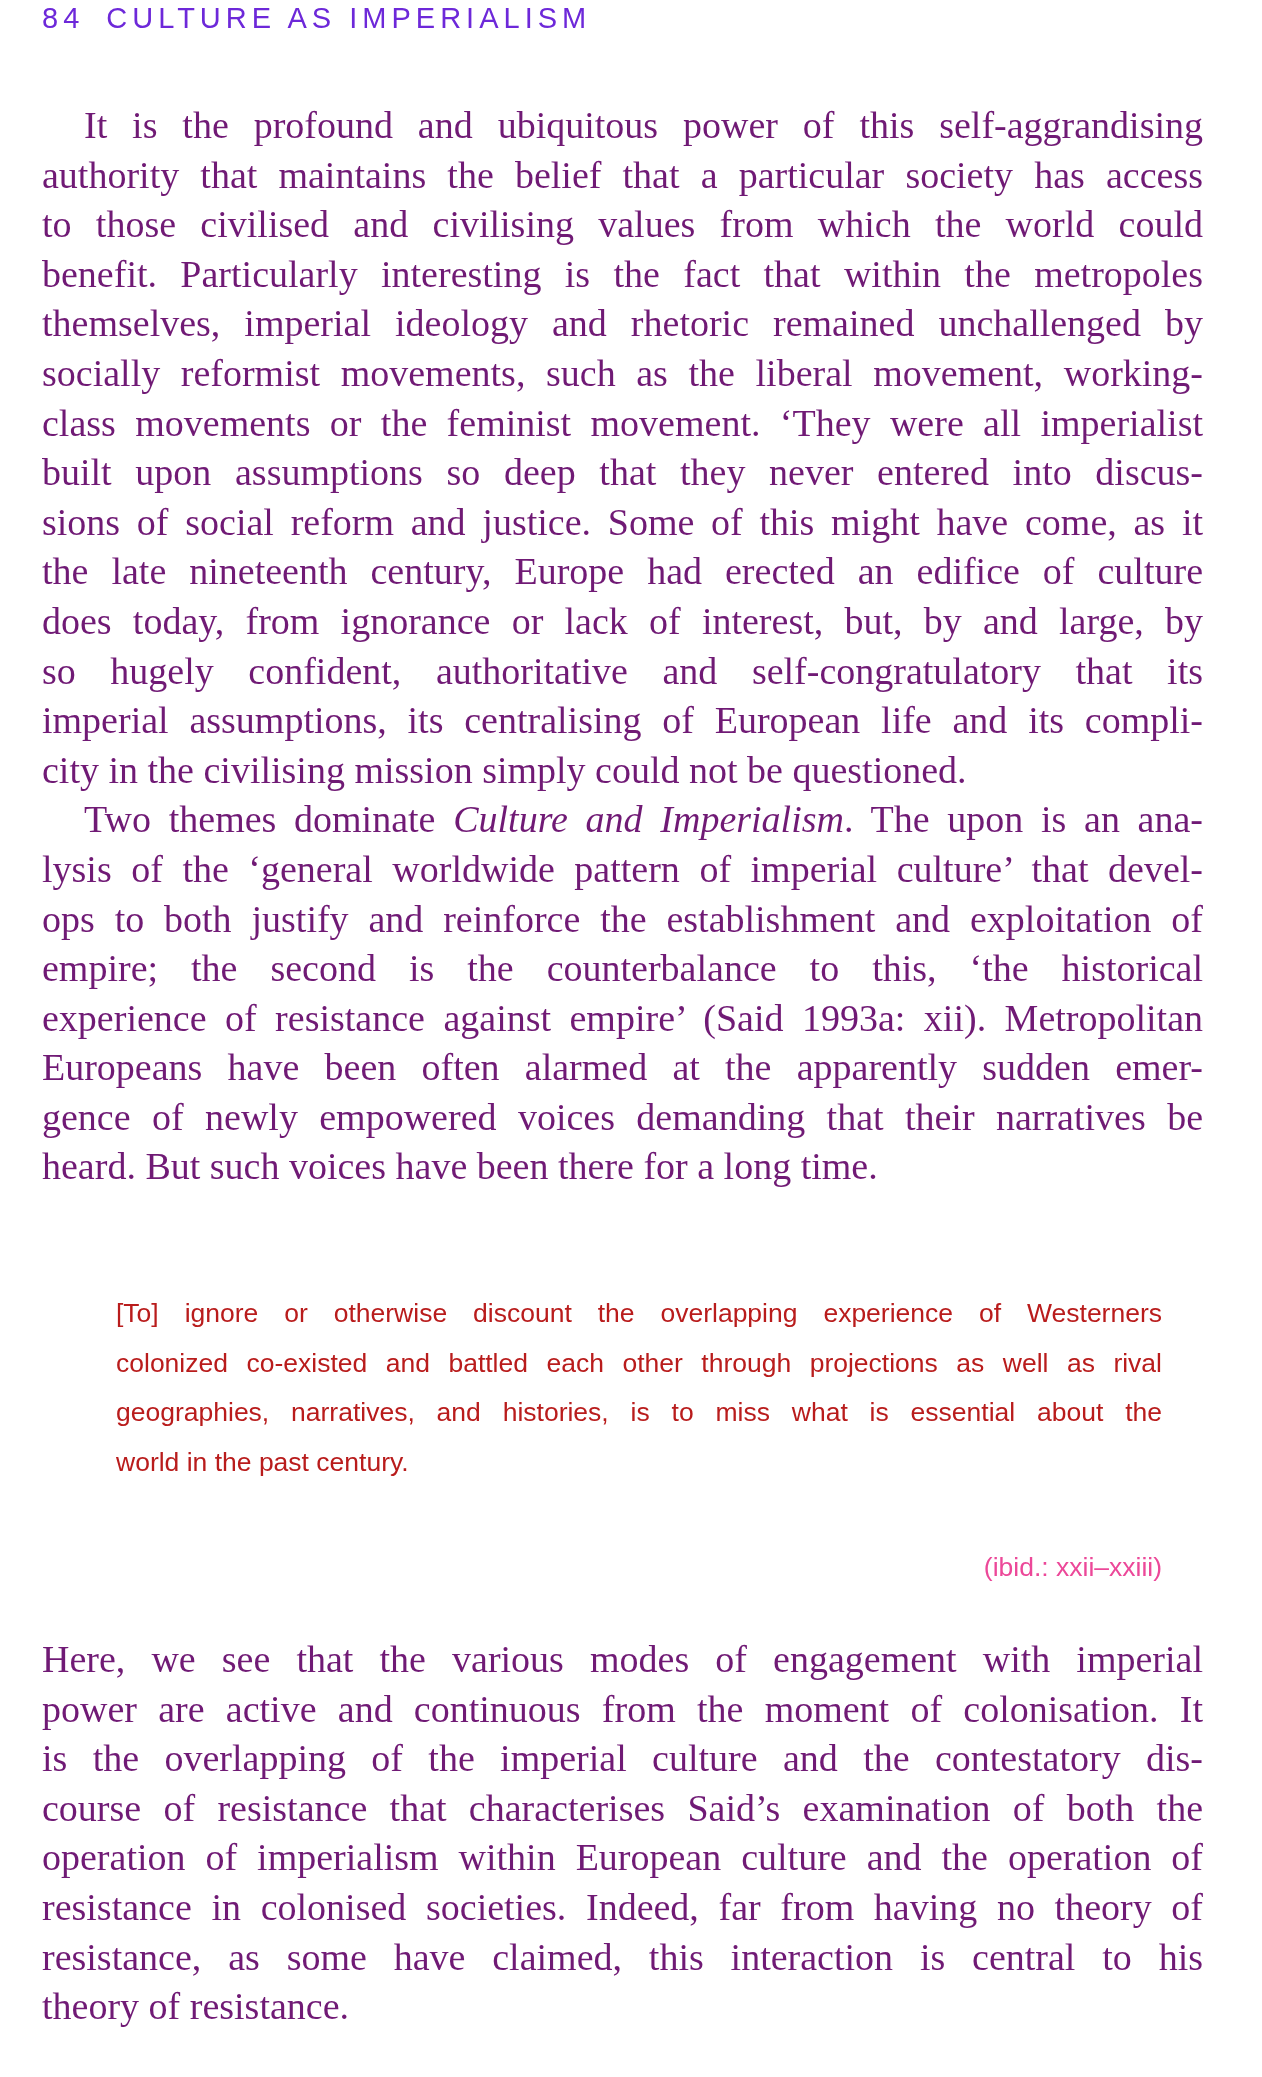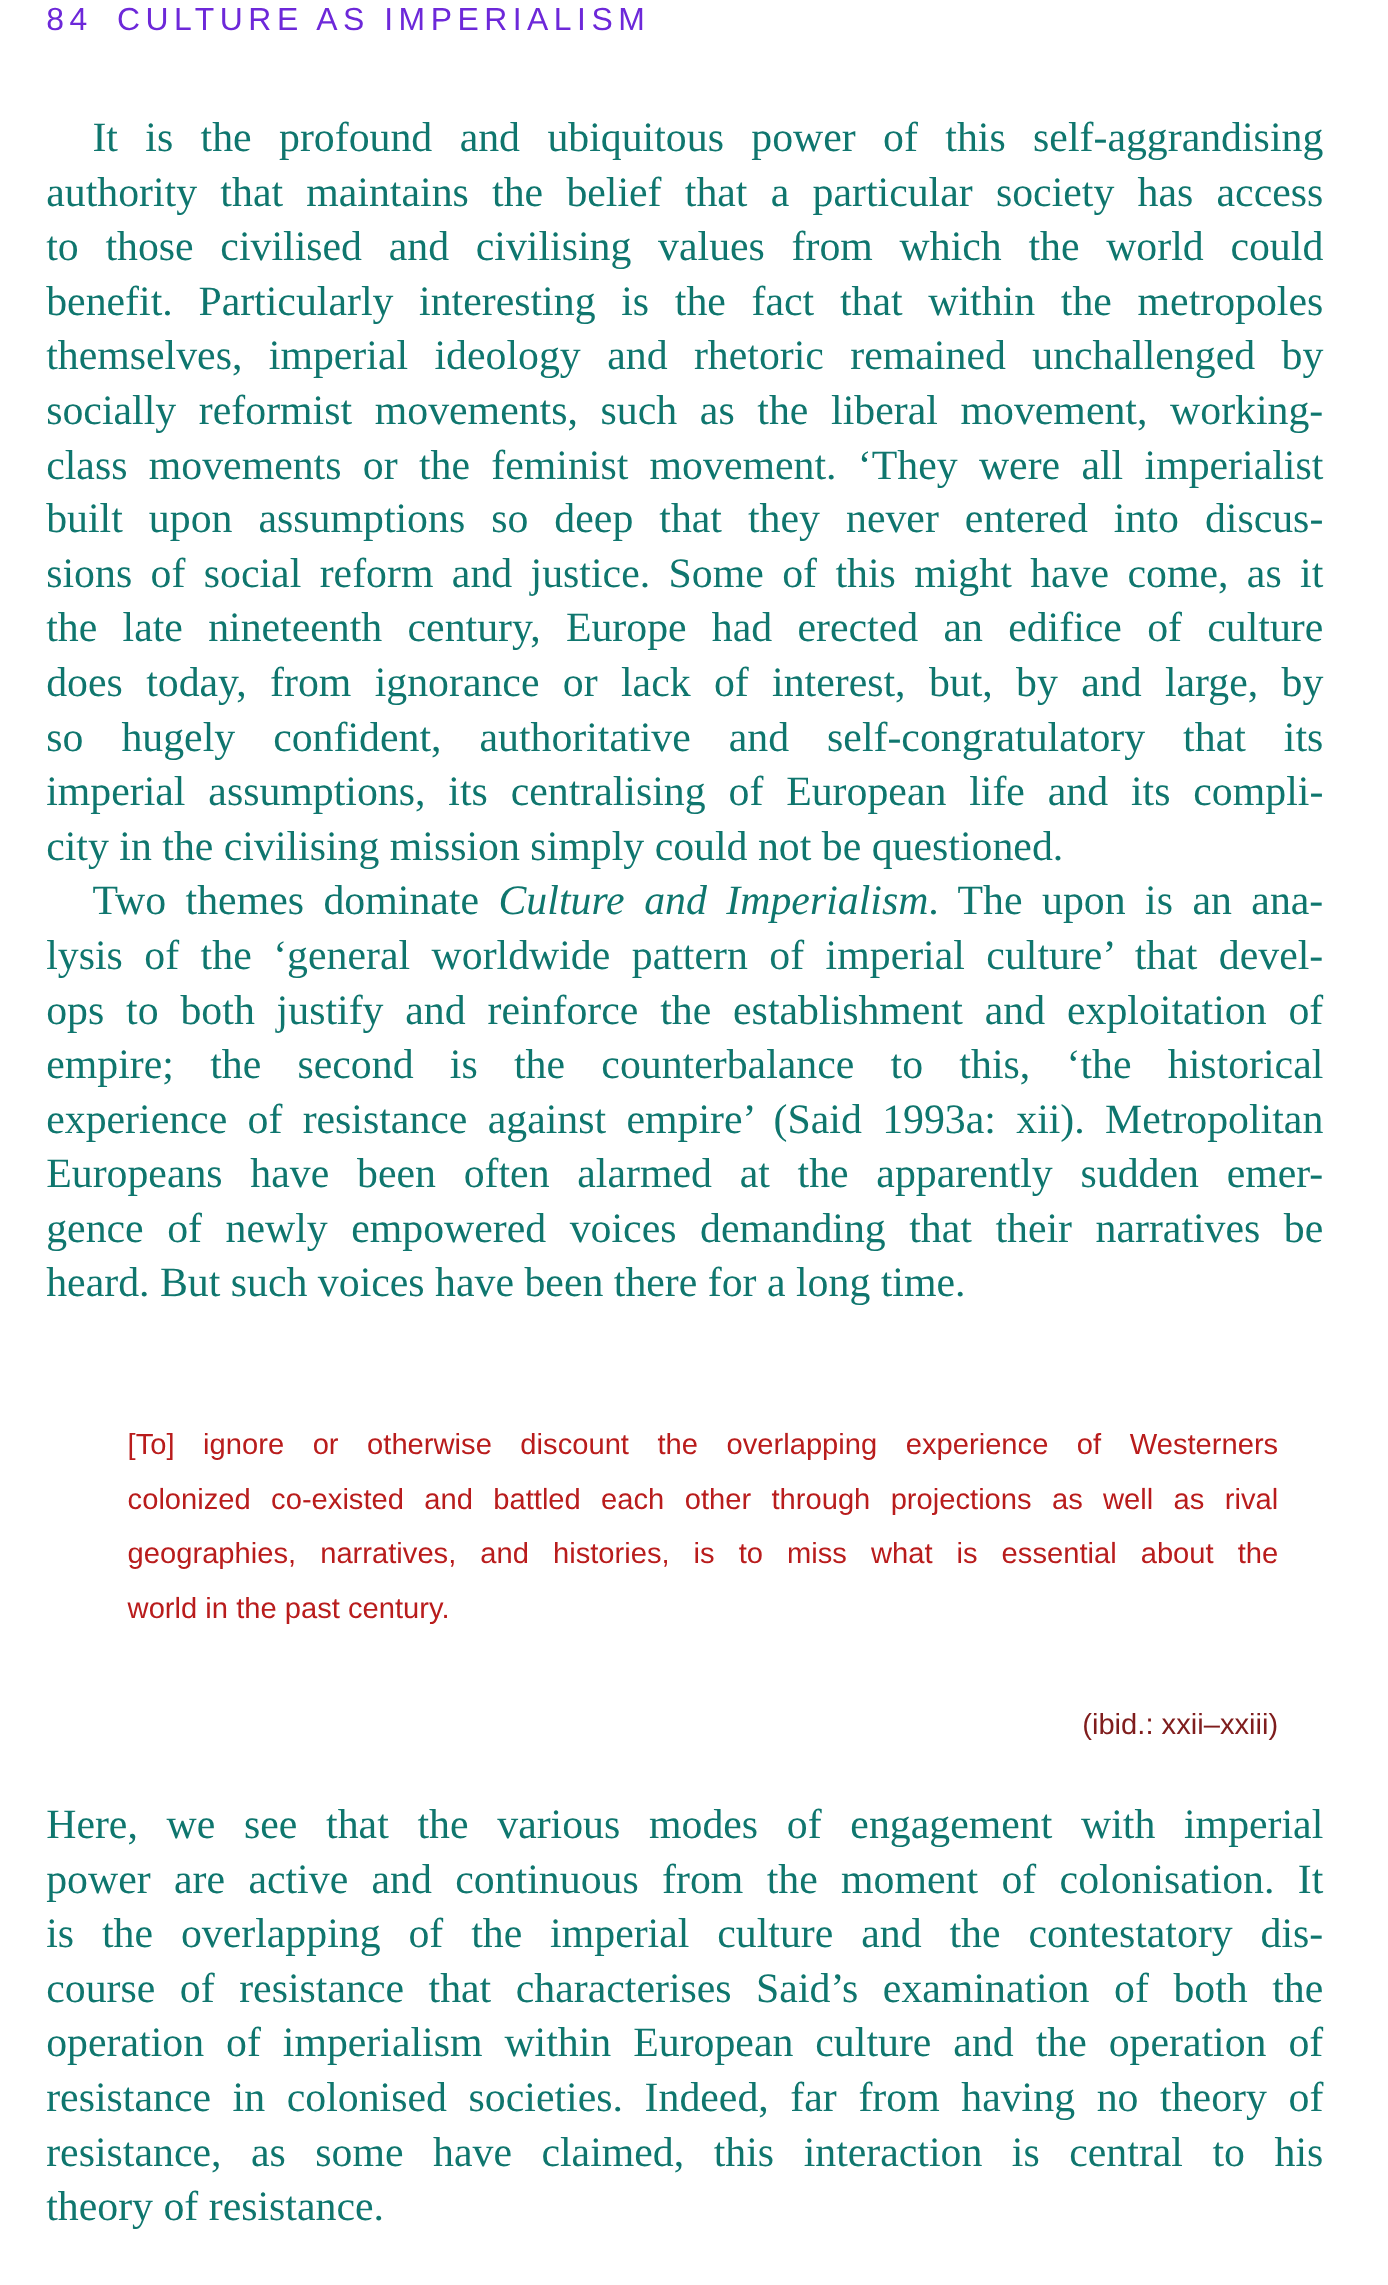--- a/index.html
+++ b/index.html
@@ -1,26 +1,26 @@
 <!DOCTYPE html>
 <html><head>
 <meta charset="utf-8">
 <style>
   html, body { margin:0; padding:0; background:#ffffff; }
   body { width:1262px; height:2077px; position:relative; overflow:hidden; color:#111; }
   .header { position:absolute; left:42px; top:0px; font-family:"Liberation Sans", sans-serif; font-size:29px; letter-spacing:5px; line-height:36px; color:#6d28d9; font-weight:normal; }
   .header .num { margin-right:22px; }
-  .body-block { position:absolute; left:42px; width:1161px; font-family:"Liberation Serif", serif; font-size:38px; color:#0f766e; }
+  .body-block { position:absolute; left:42px; width:1161px; font-family:"Liberation Serif", serif; font-size:38px; color:#701a75; }
   .line { height:49.6px; line-height:49.6px; white-space:nowrap; text-align:justify; text-align-last:justify; display:block; }
   .line.last { text-align-last:left; }
   .line.indent { padding-left:42px; }
   .quote { position:absolute; left:116px; width:1046px; font-family:"Liberation Sans", sans-serif; font-size:26.5px; color:#b91c1c; }
   .qline { height:49.5px; line-height:49.5px; white-space:nowrap; text-align:justify; text-align-last:justify; display:block; }
   .qline.last { text-align-last:left; }
-  .cite { position:absolute; right:100px; top:1547px; font-family:"Liberation Sans", sans-serif; font-size:26.5px; line-height:40px; color:#7f1d1d; }
+  .cite { position:absolute; right:100px; top:1547px; font-family:"Liberation Sans", sans-serif; font-size:26.5px; line-height:40px; color:#ec4899; }
   i { font-style:italic; }
 </style>
 </head>
 <body>
 
 <div class="header">
   <span class="num">84</span><span>CULTURE AS IMPERIALISM</span>
 </div>
 
 <div class="body-block" style="top:101px;">

